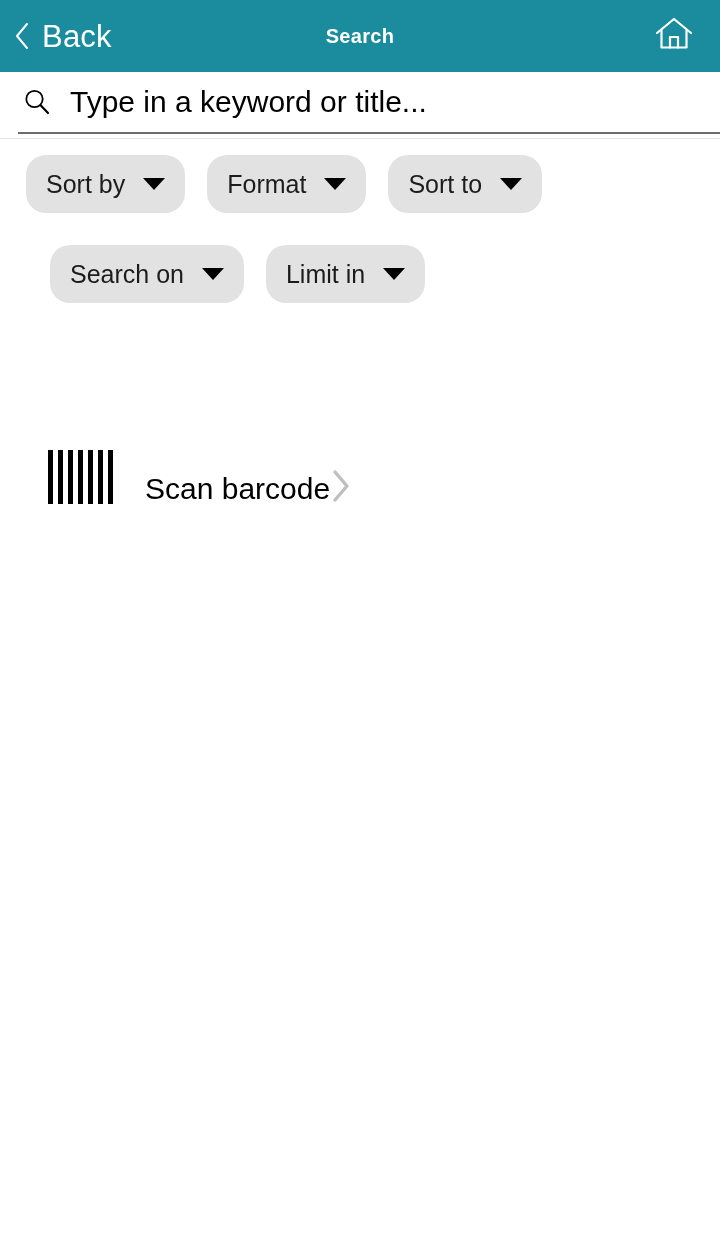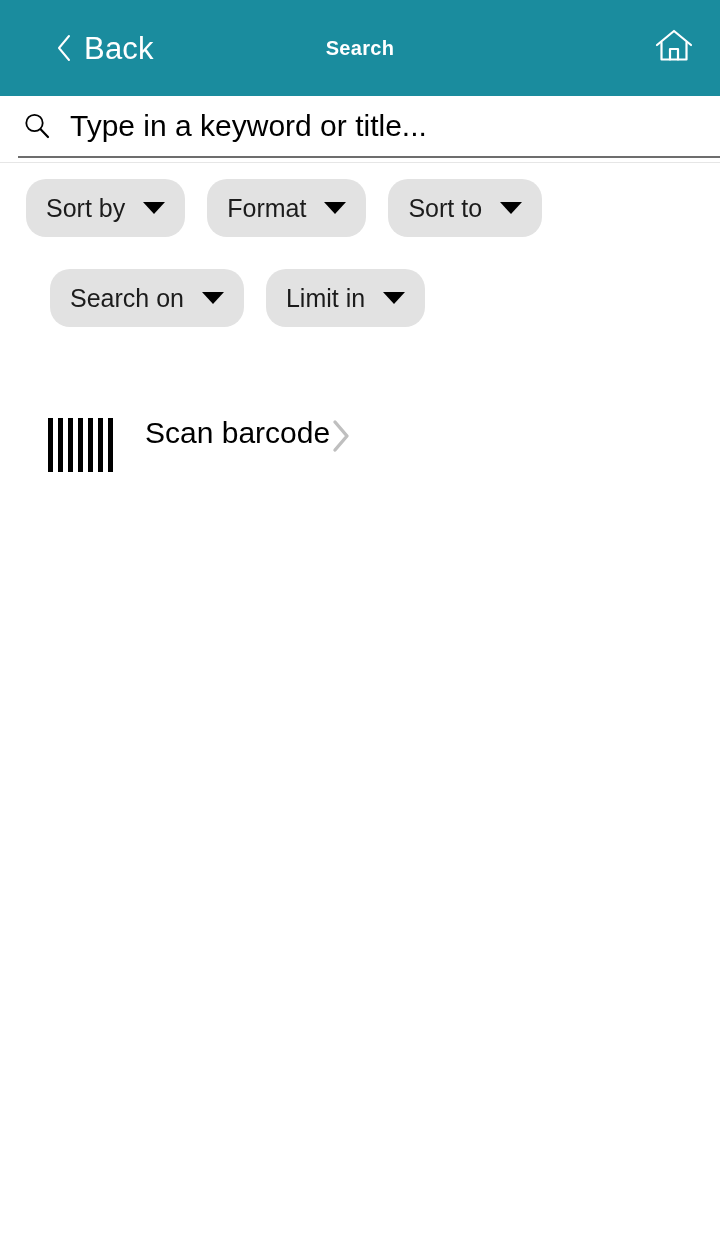--- a/index.html
+++ b/index.html
@@ -15,25 +15,24 @@
   #app {
     position: relative;
     width: 720px;
     height: 1245px;
     background: #ffffff;
   }
 
   
   .header {
     position: relative;
-    height: 96px;
+    height: 72px;
     background: #1a8c9e;
     display: flex;
     align-items: center;
-    padding-left: 42px;
   }
 
   .back-button {
     display: flex;
     align-items: center;
     gap: 12px;
     padding-left: 14px;
     cursor: pointer;
     height: 100%;
   }
@@ -169,21 +168,21 @@
   }
 
   
   .scan-row {
     position: absolute;
     left: 0;
     right: 16px;
     top: 418px;
     height: 86px;
     display: flex;
-    align-items: flex-start;
+    align-items: flex-end;
     padding: 0 28px 0 48px;
     cursor: pointer;
     background: transparent;
   }
 
   .barcode-icon {
     flex: 0 0 auto;
     display: flex;
     align-items: flex-end;
     gap: 5px;

